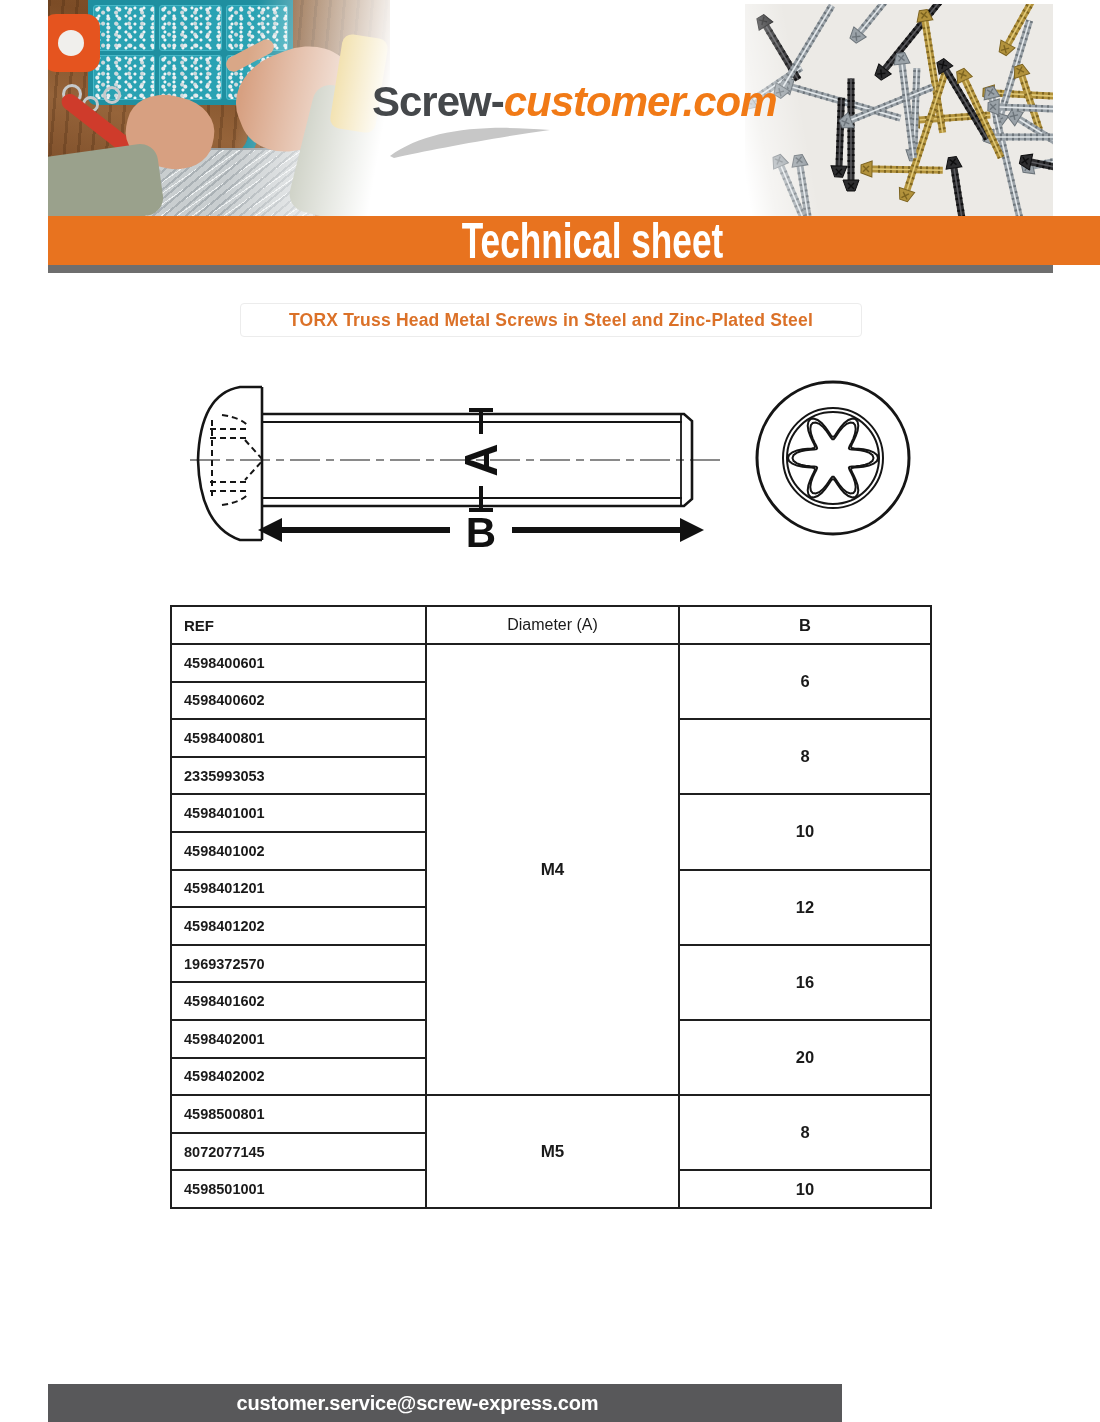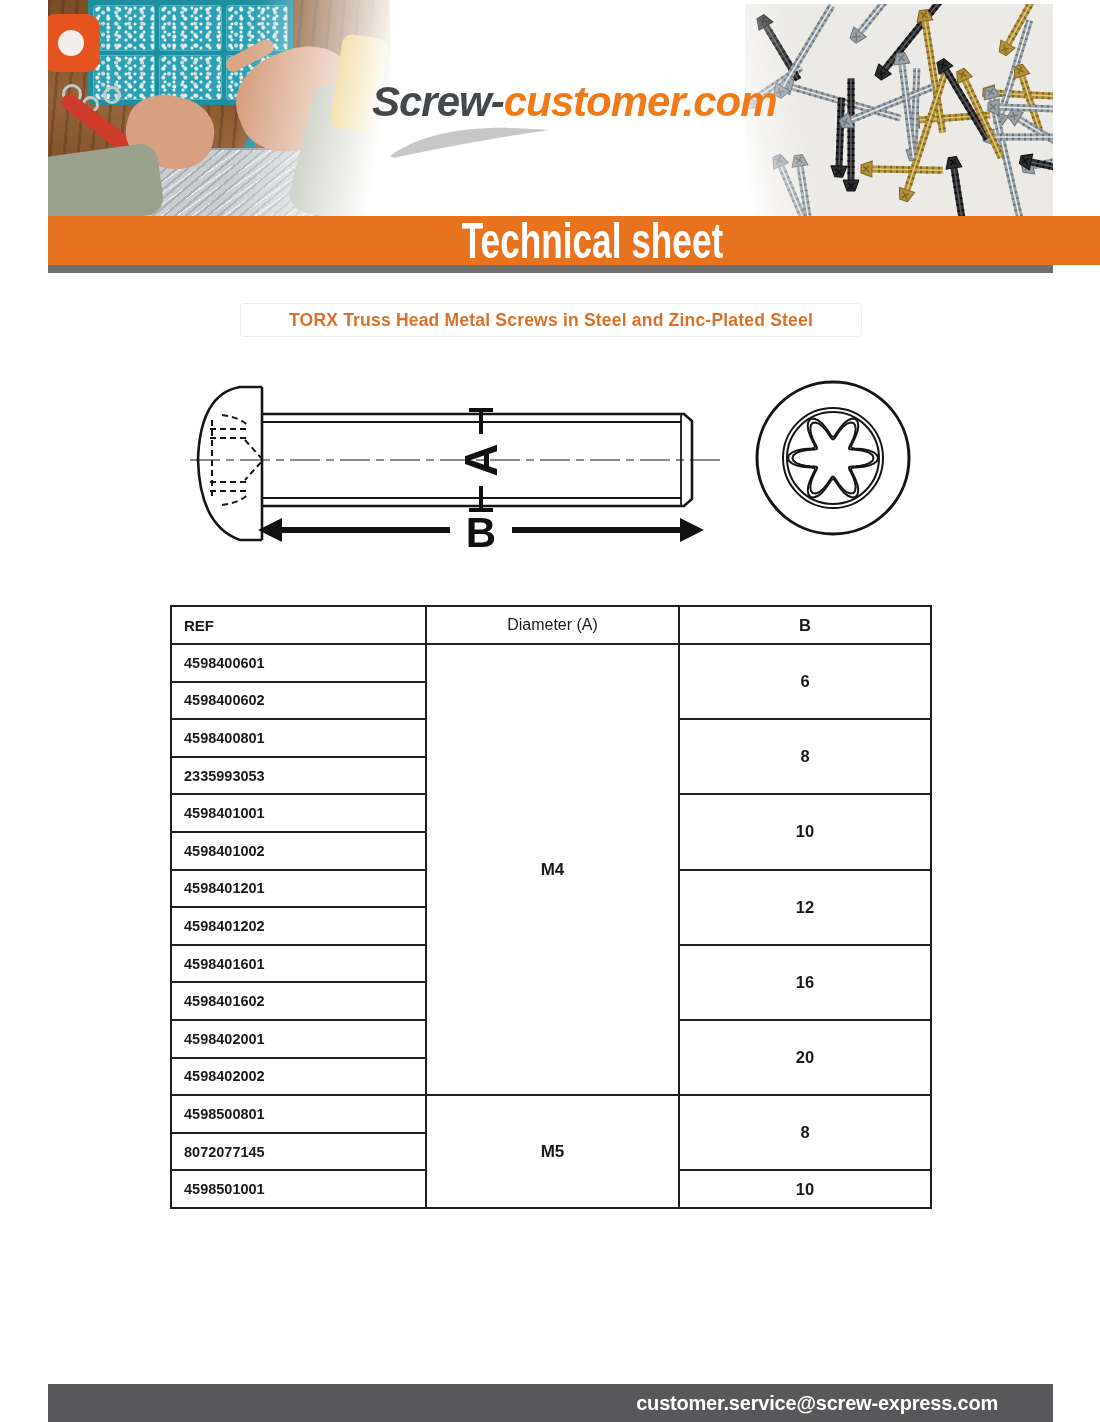--- a/index.html
+++ b/index.html
@@ -45,21 +45,21 @@
   #photo-left .fade{position:absolute;inset:0;
     background:linear-gradient(100deg,transparent 55%,rgba(255,255,255,.55) 76%,#fff 94%);}
 
   #photo-right{left:745px;top:4px;width:308px;height:212px;background:#eceae6;}
   #photo-right .fade{position:absolute;inset:0;
     background:linear-gradient(80deg,#fff 2%,rgba(255,255,255,.5) 9%,transparent 22%);}
 
   
   #logo{position:absolute;left:372px;top:78px;width:366px;text-align:center;white-space:nowrap;
         font-weight:bold;font-size:42px;letter-spacing:-1px;}
-  #logo .dark{color:var(--logo_dark,#45484b);font-style:italic;}
+  #logo .dark{color:var(--logo_dark,#45484b);}
   #logo .orange{color:var(--logo_orange,#f17a16);font-style:italic;}
   #logo-swoosh{position:absolute;left:388px;top:122px;}
 
   
   #banner{position:absolute;left:48px;top:216px;width:1088px;height:49px;
     background:var(--orange,#e8731f);display:flex;align-items:center;justify-content:center;}
   #banner span{display:inline-block;color:#fff;font-weight:bold;font-size:44px;
     transform:scale(.8,1.12);transform-origin:center;letter-spacing:0;}
   #gray-strip{position:absolute;left:48px;top:265px;width:1005px;height:8px;
     background:var(--divider_gray,#6e6e6e);}
@@ -79,22 +79,22 @@
   #spec-table tr{height:37.6px;}
   #spec-table tr.hdr{height:38px;}
   .th-ref,.td-ref{text-align:left;padding-left:12px !important;font-weight:bold;font-size:14.5px;}
   .th-ref{font-size:15px;}
   .th-diam{text-align:center;font-weight:normal;font-size:16px;}
   .th-b{text-align:center;font-weight:bold;font-size:16.5px;}
   .td-diam{text-align:center;font-weight:bold;font-size:17px;}
   .td-b{text-align:center;font-weight:bold;font-size:16.5px;}
 
   
-  #footer-bar{position:absolute;left:48px;top:1384px;width:1005px;height:38px;
-    background:var(--footer_gray,#58585a);display:flex;align-items:center;justify-content:flex-end;
+  #footer-bar{position:absolute;left:48px;top:1384px;width:794px;height:38px;
+    background:var(--footer_gray,#58585a);display:flex;align-items:center;justify-content:center;
     padding-right:55px;box-sizing:border-box;}
   #footer-bar span{color:#fff;font-weight:bold;font-size:20px;letter-spacing:-.2px;}
 </style>
 </head>
 <body>
 
 <div id="page">
 
   <div id="photo-left" class="photo">
     <div class="wood-streaks"></div>
@@ -472,21 +472,21 @@
           <td class="td-ref">4598401002</td>
         </tr>
     <tr>
       <td class="td-ref">4598401201</td>
       <td class="td-b" rowspan="2">12</td>
     </tr>
     <tr>
           <td class="td-ref">4598401202</td>
         </tr>
     <tr>
-      <td class="td-ref">4598401601</td>
+      <td class="td-ref">1969372570</td>
       <td class="td-b" rowspan="2">16</td>
     </tr>
     <tr>
           <td class="td-ref">4598401602</td>
         </tr>
     <tr>
       <td class="td-ref">4598402001</td>
       <td class="td-b" rowspan="2">20</td>
     </tr>
     <tr>

